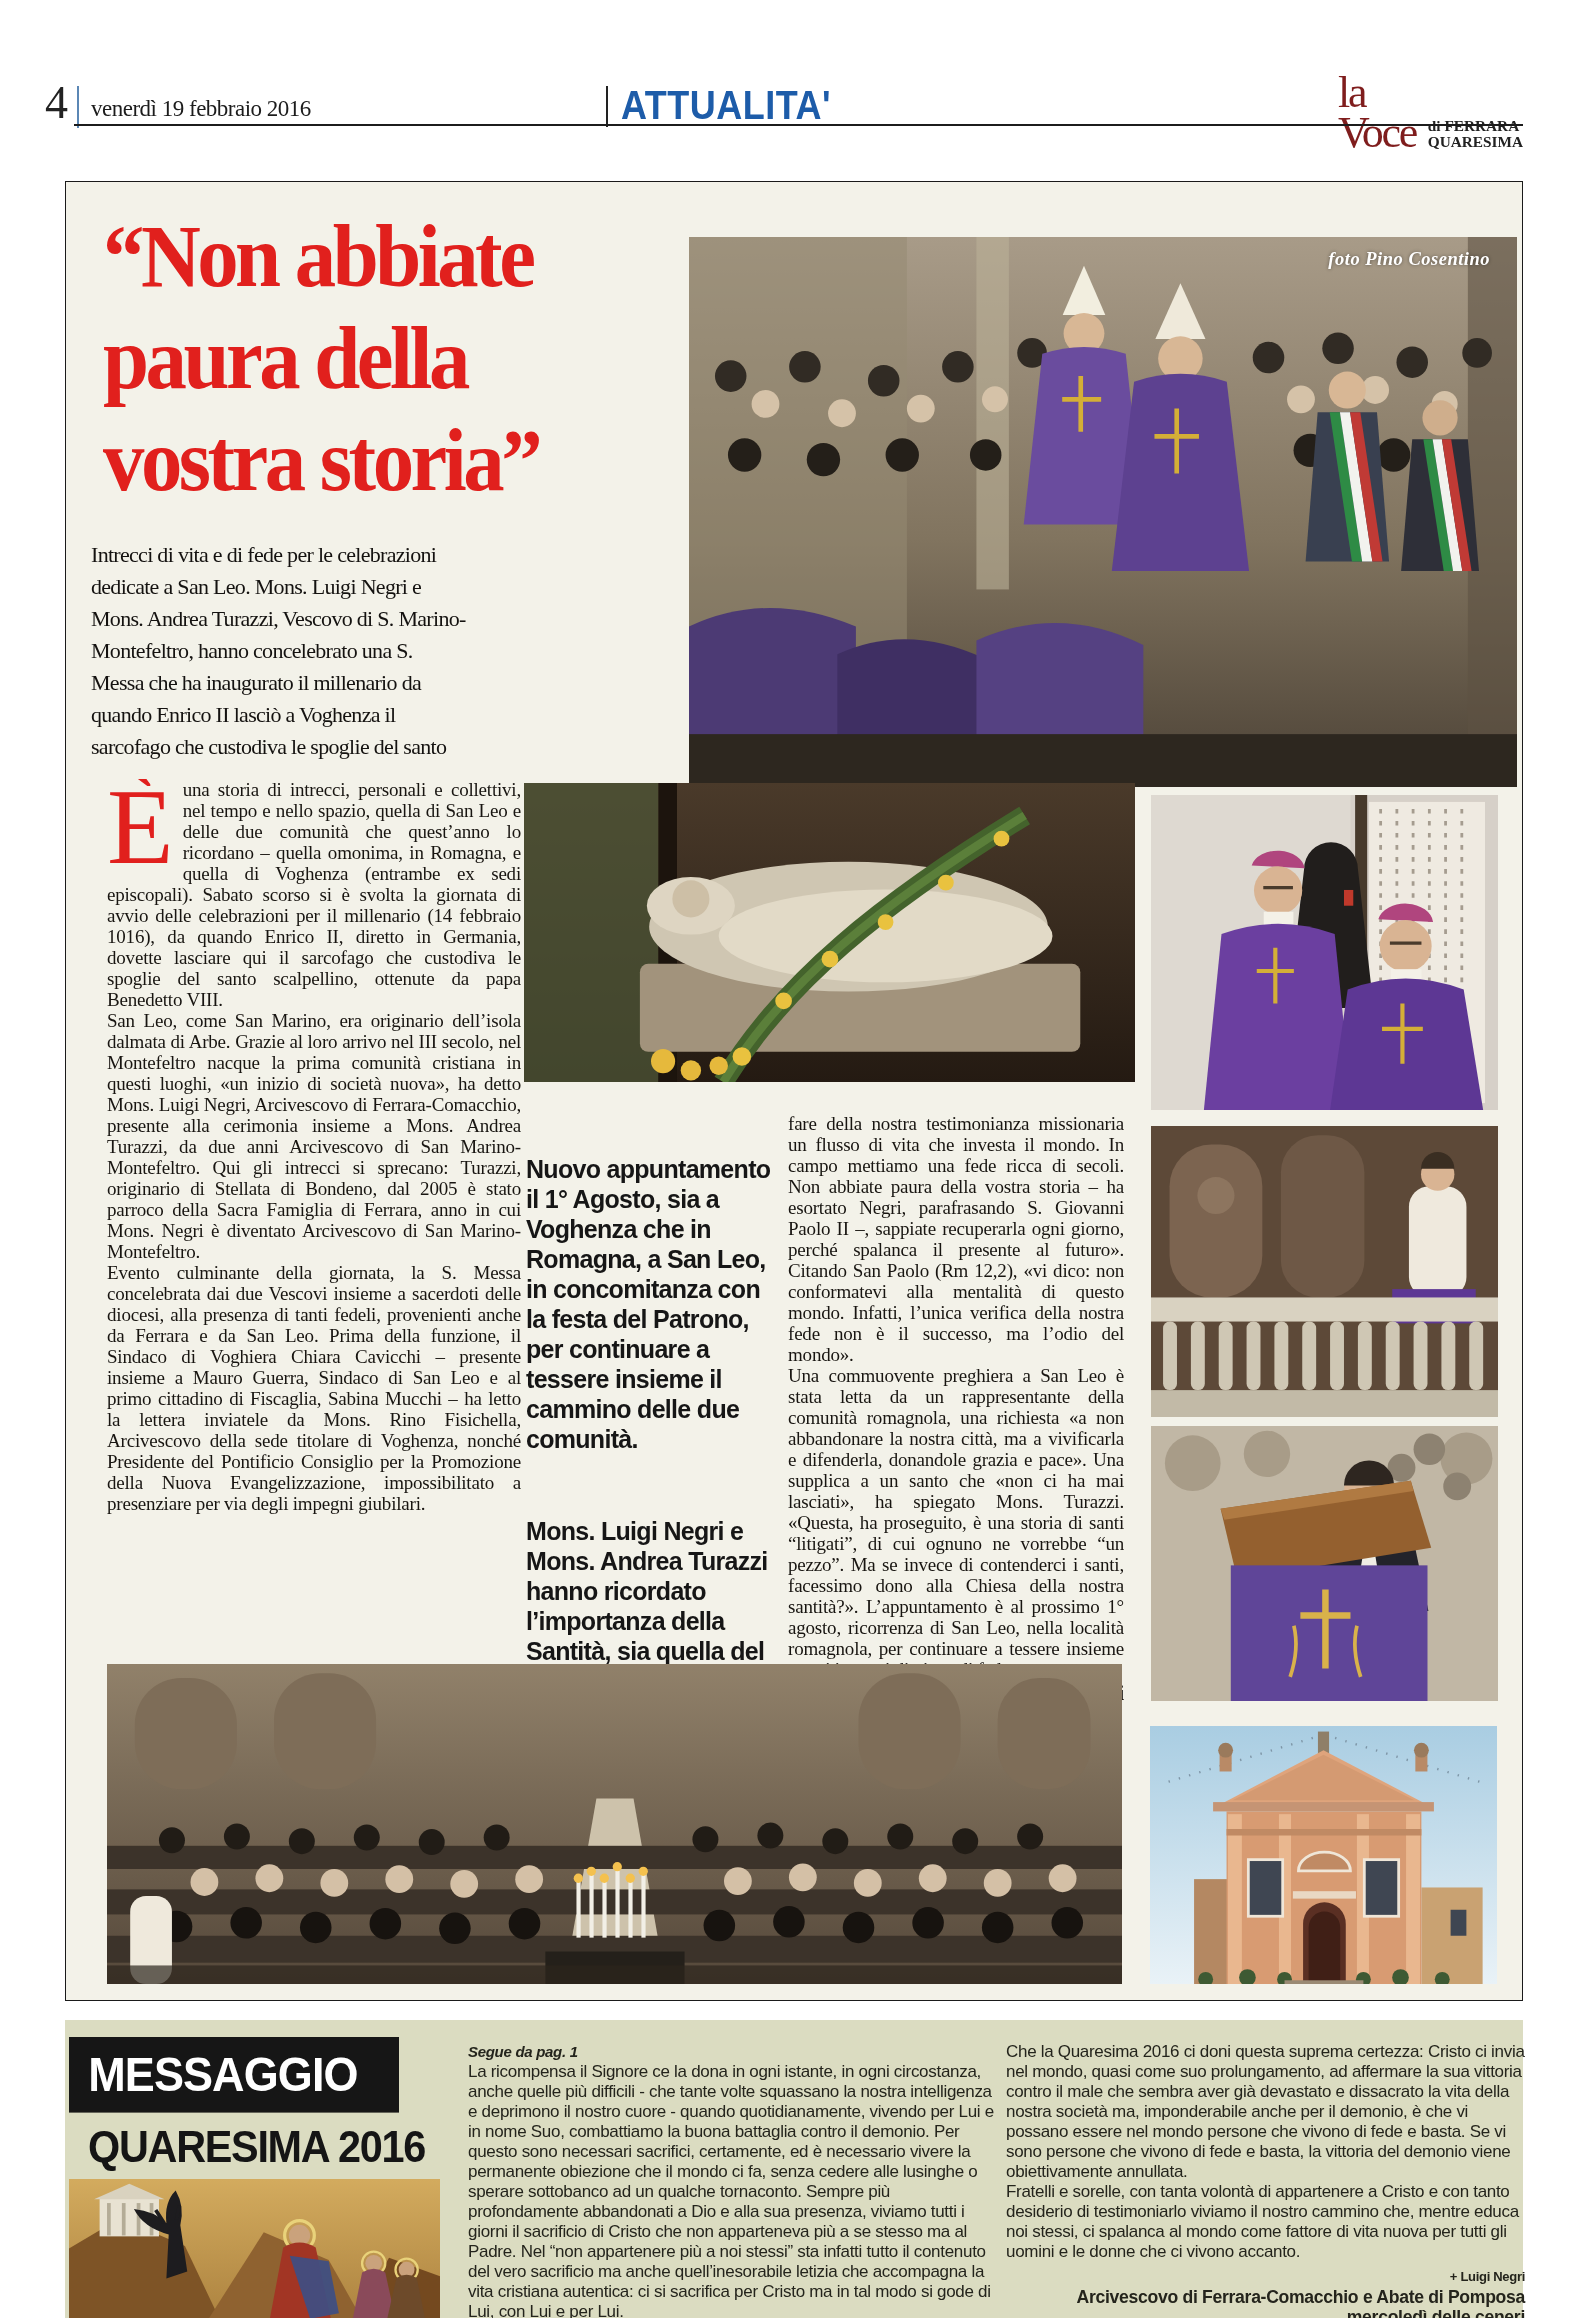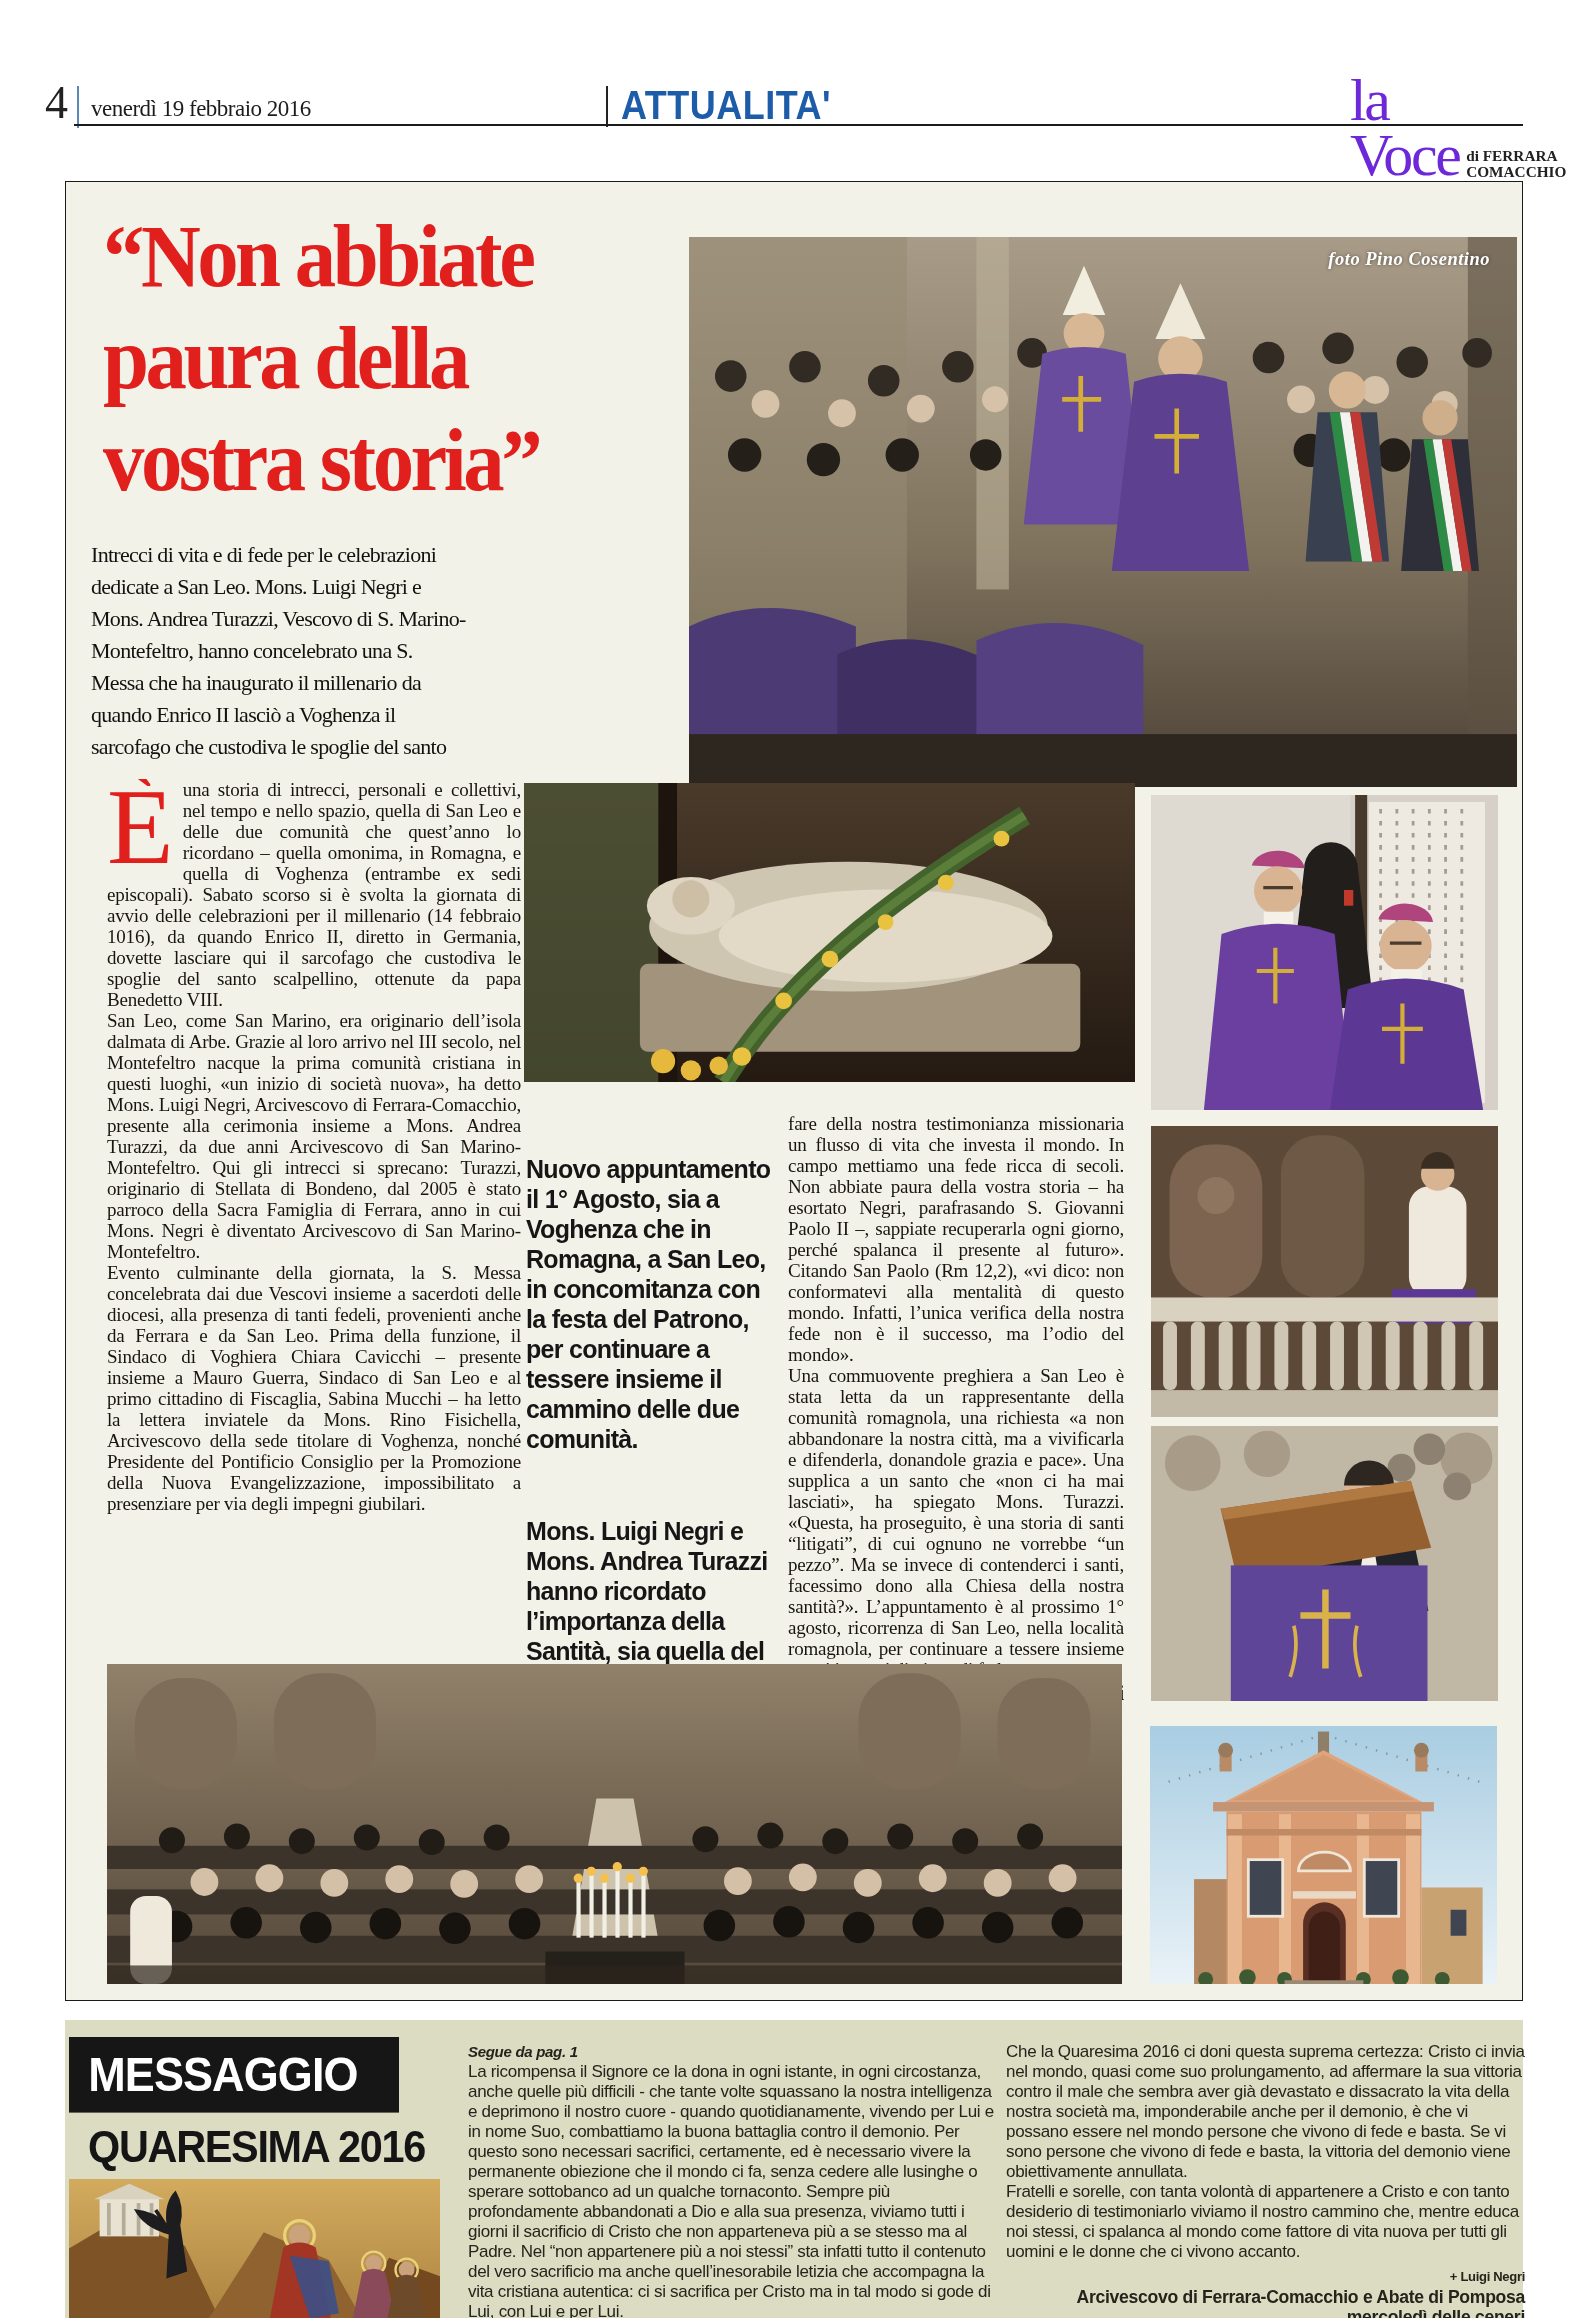--- a/index.html
+++ b/index.html
@@ -9,21 +9,21 @@
 
   
   .pagenum{left:45px;top:80px;font-size:46px;line-height:1;color:#222;}
   .blue-rule{left:77px;top:86px;width:2.3px;height:42px;background:#5b87b5;}
   .date{left:91px;top:96px;font-size:23px;letter-spacing:-0.5px;color:#1c1c1c;}
   .sect-rule{left:606px;top:86px;width:2.3px;height:41px;background:#222;}
   .section{left:621px;top:82px;font-size:36px;font-weight:bold;
            font-family:"Liberation Sans",sans-serif;color:#1d5ca9;letter-spacing:0.5px;
            transform:scaleY(1.12);transform-origin:left top;}
   .masthead{left:1338px;top:73px;width:185px;display:flex;align-items:flex-end;gap:6.5px;}
-  .masthead-main{font-size:60px;line-height:0.92;letter-spacing:-2.3px;color:#6d28d9;margin-left:12px;}
+  .masthead-main{font-size:44px;line-height:0.92;letter-spacing:-2.3px;color:#7f1d1d;}
   .masthead-sub{font-size:15.3px;font-weight:bold;line-height:1.05;letter-spacing:0;color:#222;padding-bottom:3.7px;}
   .head-rule{left:74px;top:124px;width:1449px;height:2.3px;background:#1c1c1c;}
 
   
   .frame{left:65px;top:181px;width:1458px;height:1820px;background:#f3f2e9;
          border:1.9px solid #1a1a1a;box-sizing:border-box;}
   .headline{left:37px;top:24px;width:649px;color:#e1201d;font-weight:bold;
             font-size:88px;line-height:102px;letter-spacing:-3.7px;white-space:pre-line;
             transform:scaleX(0.94);transform-origin:left top;}
   .standfirst{left:25px;top:357px;width:603px;font-size:22px;line-height:32px;
@@ -73,21 +73,21 @@
 
   <div class="abs pagenum">4</div>
   <div class="abs blue-rule"></div>
   <div class="abs date">venerdì 19 febbraio 2016</div>
   <div class="abs sect-rule"></div>
   <div class="abs section">ATTUALITA'</div>
   <div class="abs masthead">
     <span class="masthead-main">la Voce</span>
     <span class="masthead-sub">
       <div>di FERRARA</div>
-      <div>COMACCHIO</div>
+      <div>QUARESIMA</div>
     </span>
   </div>
   <div class="abs head-rule"></div>
 
   <div class="abs frame">
 
     <div class="abs headline">“Non abbiate
 paura della
 vostra storia”</div>
     <div class="abs standfirst">Intrecci di vita e di fede per le celebrazioni

